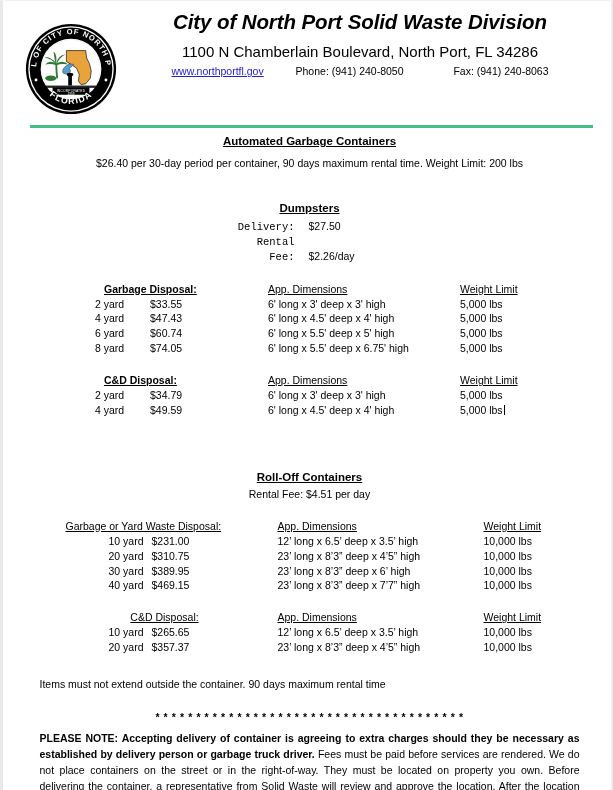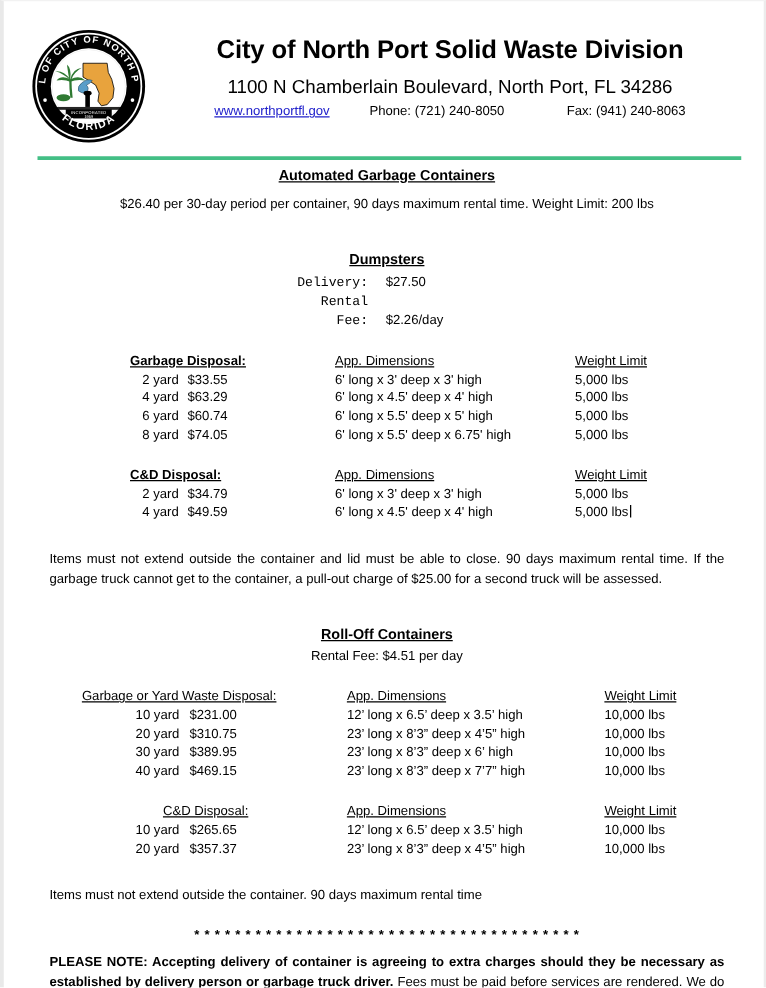--- a/index.html
+++ b/index.html
@@ -51,24 +51,24 @@
   }
   .header-text {
     position: absolute;
     left: 118px;
     top: 8px;
     width: 478px;
     text-align: center;
   }
   .org-title {
     font-size: 20.5px;
+    font-style: italic;
     font-weight: 600;
     letter-spacing: -0.1px;
     line-height: 1.25;
-    margin-top: 18px;
     white-space: nowrap;
   }
   .addr {
     font-size: 15px;
     line-height: 1.5;
     margin-top: 6px;
   }
   .contact-row {
     font-size: 10.5px;
     line-height: 1.5;
@@ -147,21 +147,21 @@
     padding: 0;
     font-weight: normal;
     line-height: 1.42;
     vertical-align: top;
     white-space: nowrap;
   }
   table.rate th {
     text-decoration: underline;
     font-weight: normal;
   }
-  .c-size  { width: 48px;  text-align: right; padding-right: 7px !important; }
+  .c-size  { width: 48px;  padding-right: 7px !important; }
   .c-price { width: 62px;  text-align: left;  }
   .c-dim   { text-align: left; }
   .c-wt    { text-align: left; }
 
   
   .tbl-dump .c-size  { width: 48px; }
   .tbl-dump .c-price { width: 118px; }
   .tbl-dump .c-dim   { width: 192px; }
   .tbl-dump .c-wt    { width: 64px; }
   .tbl-dump .h-cat   { text-align: left; padding-left: 9px !important; font-weight: bold; }
@@ -265,21 +265,21 @@
           <circle cx="88" cy="62" r="1.6" fill="#ffffff"></circle>
         </svg>
       </div>
 
       <div class="header-text">
         <div class="org-title">City of North Port Solid Waste Division</div>
         <div class="addr">1100 N Chamberlain Boulevard, North Port, FL 34286</div>
         <div class="contact-row">
           <a class="weblink" href="#">www.northportfl.gov</a>
           <span class="contact-gap-1"></span>
-          <span>Phone: (721) 240-8050</span>
+          <span>Phone: (941) 240-8050</span>
           <span class="contact-gap-2"></span>
           <span>Fax: (941) 240-8063</span>
         </div>
       </div>
     </div>
 
     <div class="green-rule"></div>
 
     <div class="body-area">
 
@@ -311,21 +311,21 @@
         </thead>
         <tbody>
           <tr>
             <td class="c-size">2 yard</td>
             <td class="c-price">$33.55</td>
             <td class="c-dim">6' long x 3' deep x 3' high</td>
             <td class="c-wt">5,000 lbs</td>
           </tr>
           <tr>
             <td class="c-size">4 yard</td>
-            <td class="c-price">$63.29</td>
+            <td class="c-price">$47.43</td>
             <td class="c-dim">6' long x 4.5' deep x 4' high</td>
             <td class="c-wt">5,000 lbs</td>
           </tr>
           <tr>
             <td class="c-size">6 yard</td>
             <td class="c-price">$60.74</td>
             <td class="c-dim">6' long x 5.5' deep x 5' high</td>
             <td class="c-wt">5,000 lbs</td>
           </tr>
           <tr>
@@ -358,21 +358,20 @@
             <td class="c-size">4 yard</td>
             <td class="c-price">$49.59</td>
             <td class="c-dim">6' long x 4.5' deep x 4' high</td>
             <td class="c-wt"><span>5,000 lbs</span><span class="caret"></span></td>
           </tr>
         </tbody>
       </table>
 
       <div class="spacer-l"></div>
 
-      <div class="para">Items must not extend outside the container and lid must be able to close.  90 days maximum rental time.  If the garbage truck cannot get to the container, a pull-out charge of $25.00 for a second truck will be assessed.</div>
 
       <div class="spacer-l"></div>
       <div class="spacer-s"></div>
 
       <div class="sec-head">Roll-Off Containers</div>
       <div style="height:4px"></div>
       <div class="center-line">Rental Fee:  $4.51 per day</div>
 
       <div class="spacer-m"></div>
 

